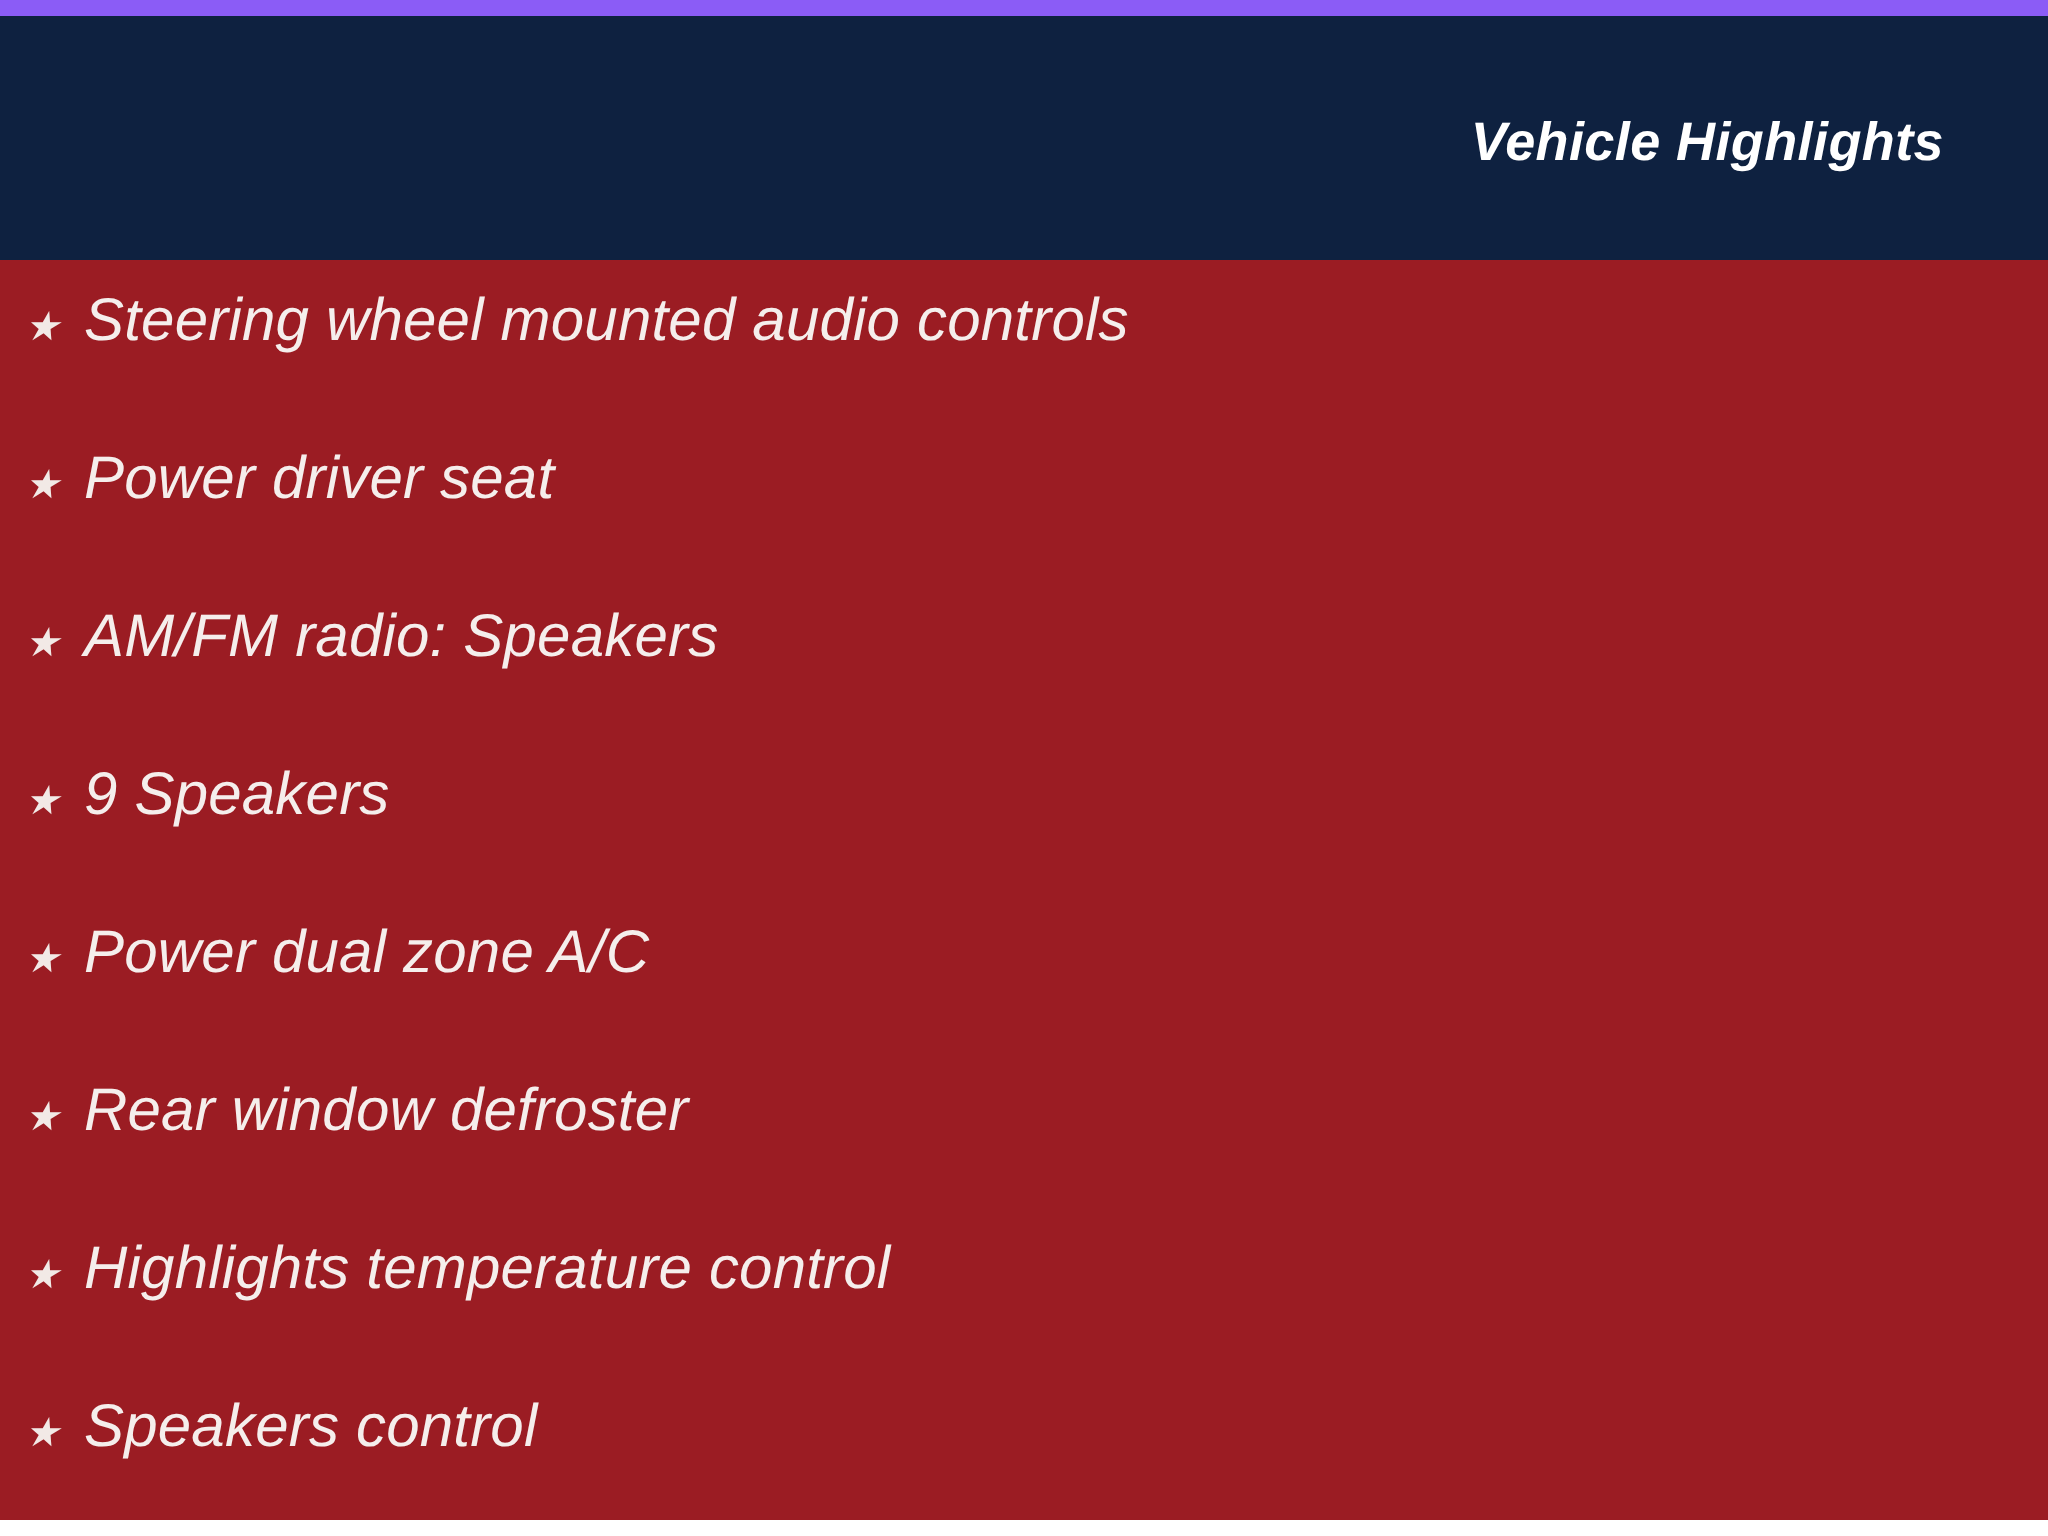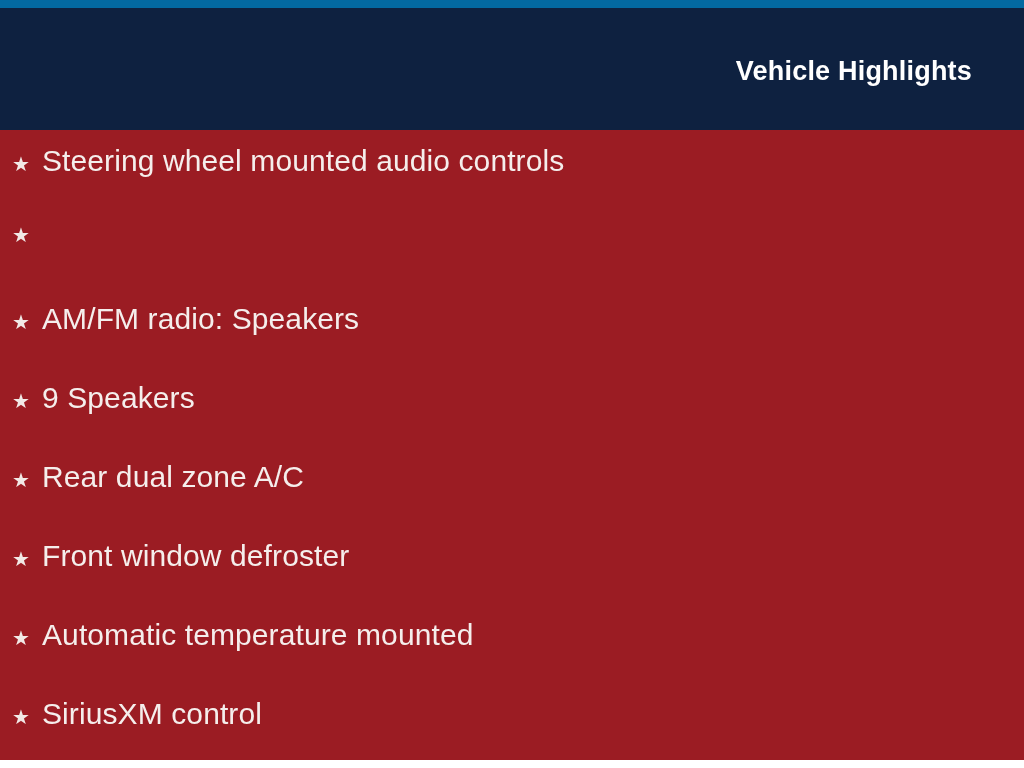--- a/index.html
+++ b/index.html
@@ -10,22 +10,23 @@
     width: 1024px;
     height: 768px;
     background: #ffffff;
     font-family: "Liberation Sans", sans-serif;
     overflow: hidden;
   }
   .slide {
     position: relative;
     width: 1024px;
     height: 768px;
-    background: #0369a1;
+    background: #8b5cf6;
     box-sizing: border-box;
+    font-style: italic;
   }
   .header-band {
     position: absolute;
     left: 0;
     top: 8px;
     width: 1024px;
     height: 122px;
     background: #0e2140;
   }
   .header-title {
@@ -98,41 +99,42 @@
 
   <div class="body-band"></div>
 
   <ul class="bullet-list">
     <li class="bullet-item">
       <span class="bullet-marker">★</span>
       <span class="bullet-text">Steering wheel mounted audio controls</span>
     </li>
     <li class="bullet-item">
       <span class="bullet-marker">★</span>
+      <span class="bullet-text">Power driver seat</span>
     </li>
     <li class="bullet-item">
       <span class="bullet-marker">★</span>
       <span class="bullet-text">AM/FM radio: Speakers</span>
     </li>
     <li class="bullet-item">
       <span class="bullet-marker">★</span>
       <span class="bullet-text">9 Speakers</span>
     </li>
     <li class="bullet-item">
       <span class="bullet-marker">★</span>
-      <span class="bullet-text">Rear dual zone A/C</span>
+      <span class="bullet-text">Power dual zone A/C</span>
     </li>
     <li class="bullet-item">
       <span class="bullet-marker">★</span>
-      <span class="bullet-text">Front window defroster</span>
+      <span class="bullet-text">Rear window defroster</span>
     </li>
     <li class="bullet-item">
       <span class="bullet-marker">★</span>
-      <span class="bullet-text">Automatic temperature mounted</span>
+      <span class="bullet-text">Highlights temperature control</span>
     </li>
     <li class="bullet-item">
       <span class="bullet-marker">★</span>
-      <span class="bullet-text">SiriusXM control</span>
+      <span class="bullet-text">Speakers control</span>
     </li>
   </ul>
 
   <div class="footer-strip"></div>
 </div>
 
 </body></html>

